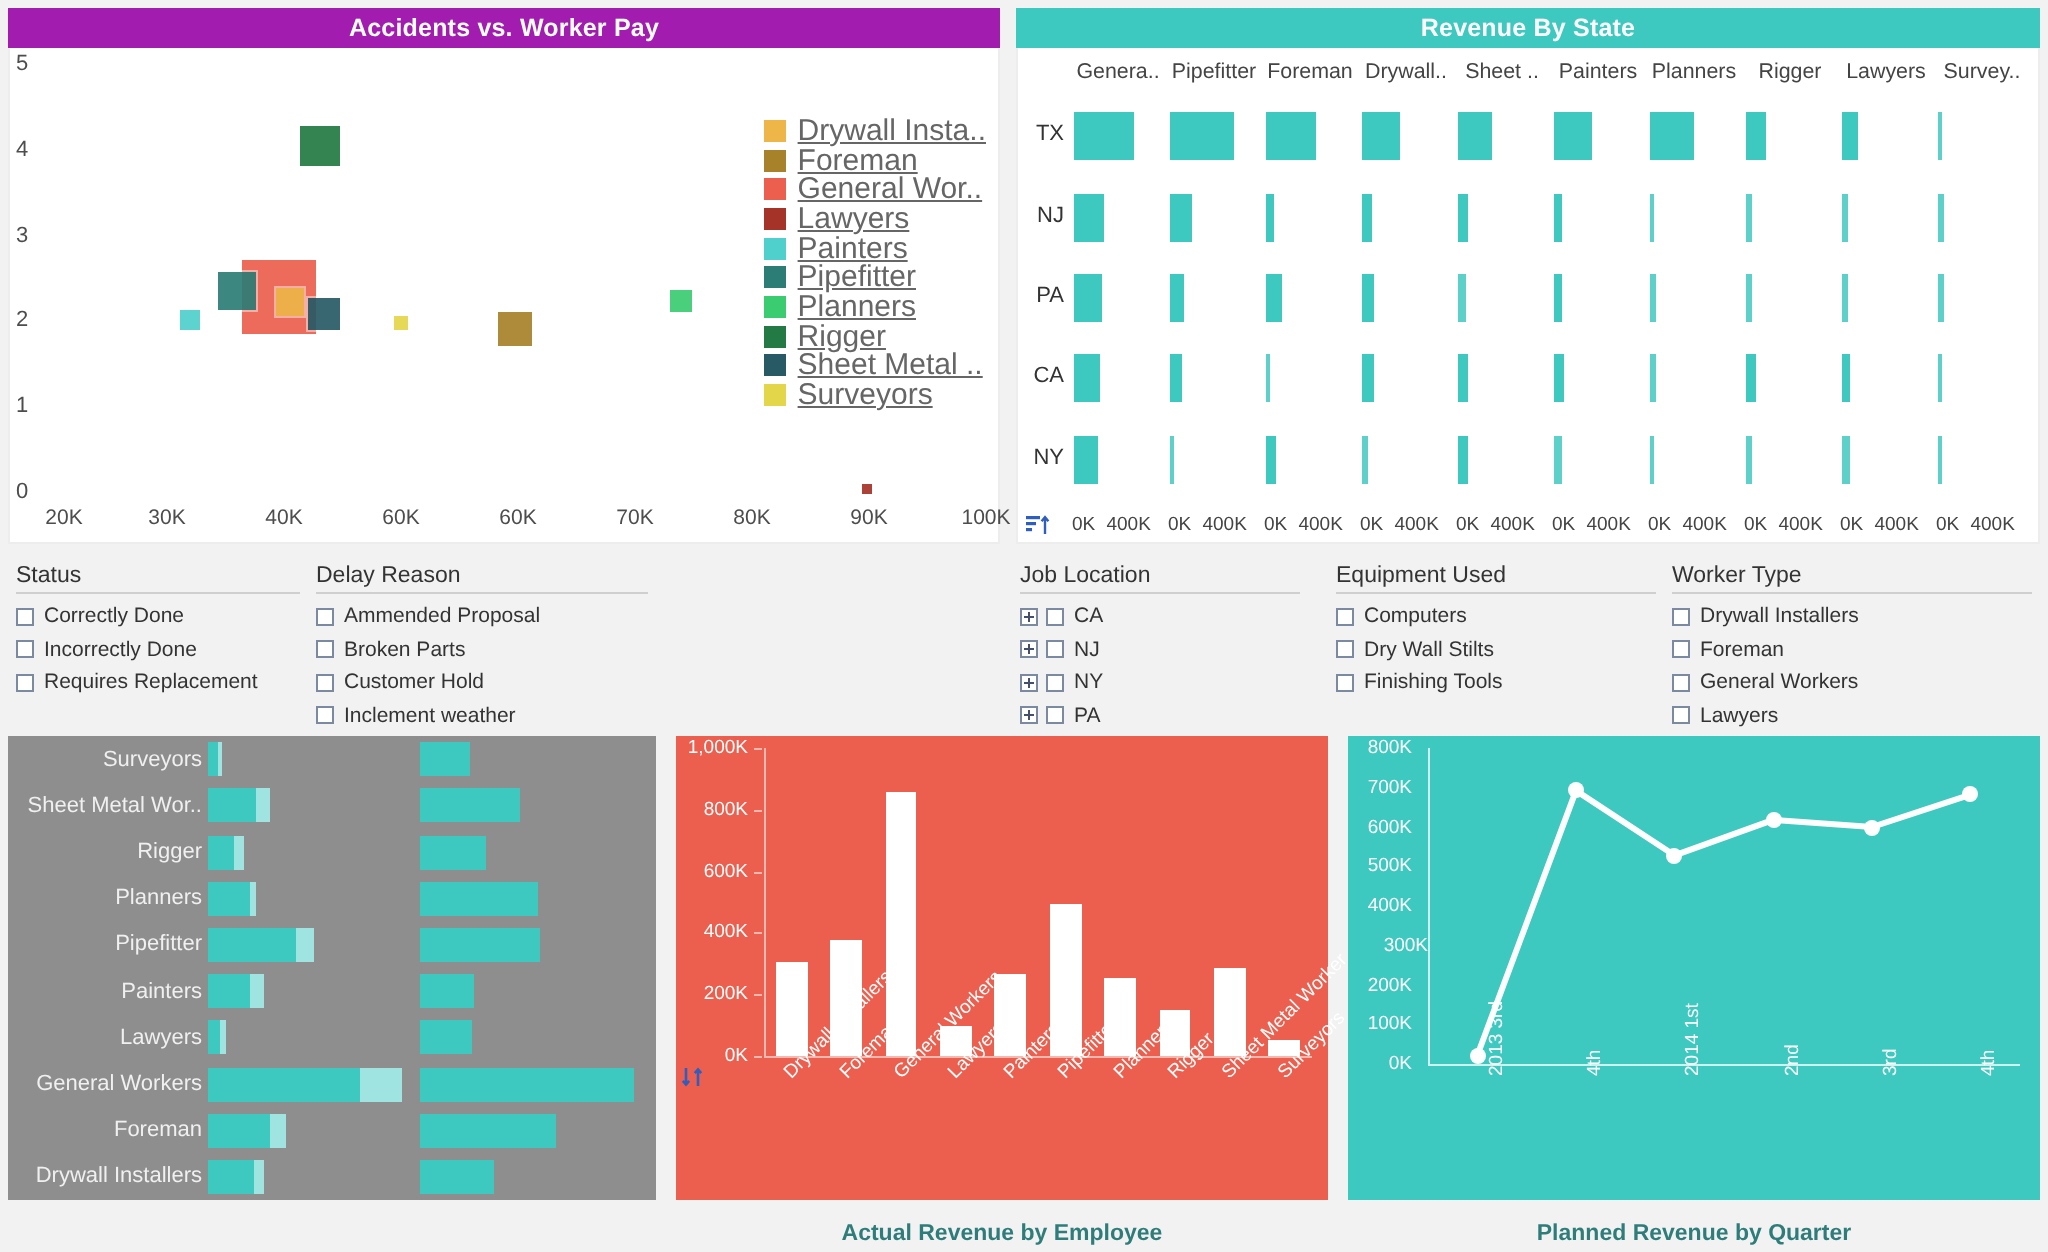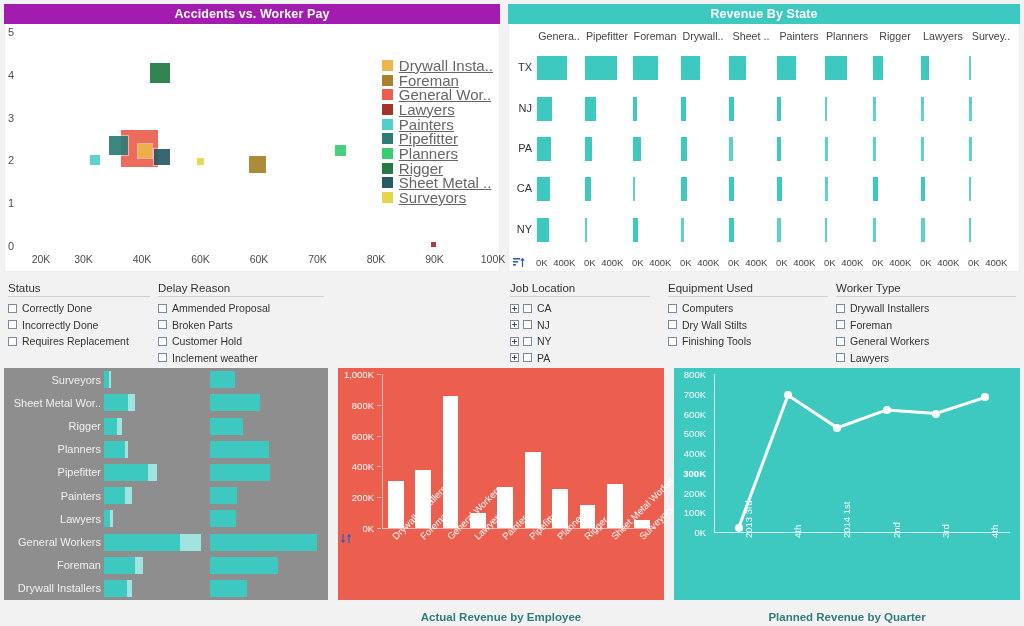--- a/index.html
+++ b/index.html
@@ -101,21 +101,21 @@
   <div class="panel" id="scatterPanel">
     <div class="panel-title title-red">Accidents vs. Worker Pay</div>
     <div id="scatterBody">
       <div class="sc-plot" id="scPlot">
           <div class="sc-ytick" style="top: 0px; left: -17px;">5</div>
           <div class="sc-ytick" style="top: 42.8px; left: -17px;">4</div>
           <div class="sc-ytick" style="top: 85.6px; left: -17px;">3</div>
           <div class="sc-ytick" style="top: 128.4px; left: -17px;">2</div>
           <div class="sc-ytick" style="top: 171.2px; left: -17px;">1</div>
           <div class="sc-ytick" style="top: 214px; left: -17px;">0</div>
-          <div class="sc-xtick" style="left: 16px; bottom: -20px;">20K</div>
+          <div class="sc-xtick" style="left: 7px; bottom: -20px;">20K</div>
           <div class="sc-xtick" style="left: 58.5px; bottom: -20px;">30K</div>
           <div class="sc-xtick" style="left: 117px; bottom: -20px;">40K</div>
           <div class="sc-xtick" style="left: 175.5px; bottom: -20px;">60K</div>
           <div class="sc-xtick" style="left: 234px; bottom: -20px;">60K</div>
           <div class="sc-xtick" style="left: 292.5px; bottom: -20px;">70K</div>
           <div class="sc-xtick" style="left: 351px; bottom: -20px;">80K</div>
           <div class="sc-xtick" style="left: 409.5px; bottom: -20px;">90K</div>
           <div class="sc-xtick" style="left: 468px; bottom: -20px;">100K</div>
           <div class="sc-pt" title="Rigger" style="width: 20px; height: 20px; left: 124.55px; top: 30.66px; background: rgb(35, 122, 68); opacity: 0.92; outline: rgba(255, 255, 255, 0.5) solid 1px;"></div>
           <div class="sc-pt" title="General Workers" style="width: 37px; height: 37px; left: 95.575px; top: 97.916px; background: rgb(236, 95, 78); opacity: 0.92; outline: rgba(255, 255, 255, 0.5) solid 1px;"></div>
@@ -473,21 +473,21 @@
     <div class="bcap">Actual Revenue by Employee</div>
   </div>
 
   <div class="bpanel" id="b3">
     <div class="bplot" id="b3Plot">
         <div class="b3-yt" style="top: 6px; left: 0px; width: 32px;">800K</div>
         <div class="b3-yt" style="top: 25.75px; left: 0px; width: 32px;">700K</div>
         <div class="b3-yt" style="top: 45.5px; left: 0px; width: 32px;">600K</div>
         <div class="b3-yt" style="top: 65.25px; left: 0px; width: 32px;">500K</div>
         <div class="b3-yt" style="top: 85px; left: 0px; width: 32px;">400K</div>
-        <div class="b3-yt" style="top: 104.75px; left: 0px; width: 32px; font-weight: bold;">300K</div>
+        <div class="b3-yt" style="top: 104.75px; left: 8px; width: 32px;">300K</div>
         <div class="b3-yt" style="top: 124.5px; left: 0px; width: 32px;">200K</div>
         <div class="b3-yt" style="top: 144.25px; left: 0px; width: 32px;">100K</div>
         <div class="b3-yt" style="top: 164px; left: 0px; width: 32px;">0K</div>
         <div style="position: absolute; background: rgba(255, 255, 255, 0.75); left: 40px; top: 6px; width: 1px; height: 158px;"></div>
         <div style="position: absolute; background: rgba(255, 255, 255, 0.75); left: 40px; top: 164px; width: 296px; height: 1px;"></div>
         <svg width="346" height="232" style="position: absolute; left: 0px; top: 0px;">
           <polyline points="64.66666666666667,159.655 114,27.330000000000013 163.33333333333334,59.72 212.66666666666669,41.94500000000001 262,45.5 311.33333333333337,29.305000000000007" fill="none" stroke="#ffffff" stroke-width="3"></polyline>
         </svg>
         <div class="b3-dot" title="2013 3rd: 22000" style="left: 64.6667px; top: 159.655px;"></div>
         <div class="b3-xt" style="left: 68.6667px; top: 170px;">2013 3rd</div>

